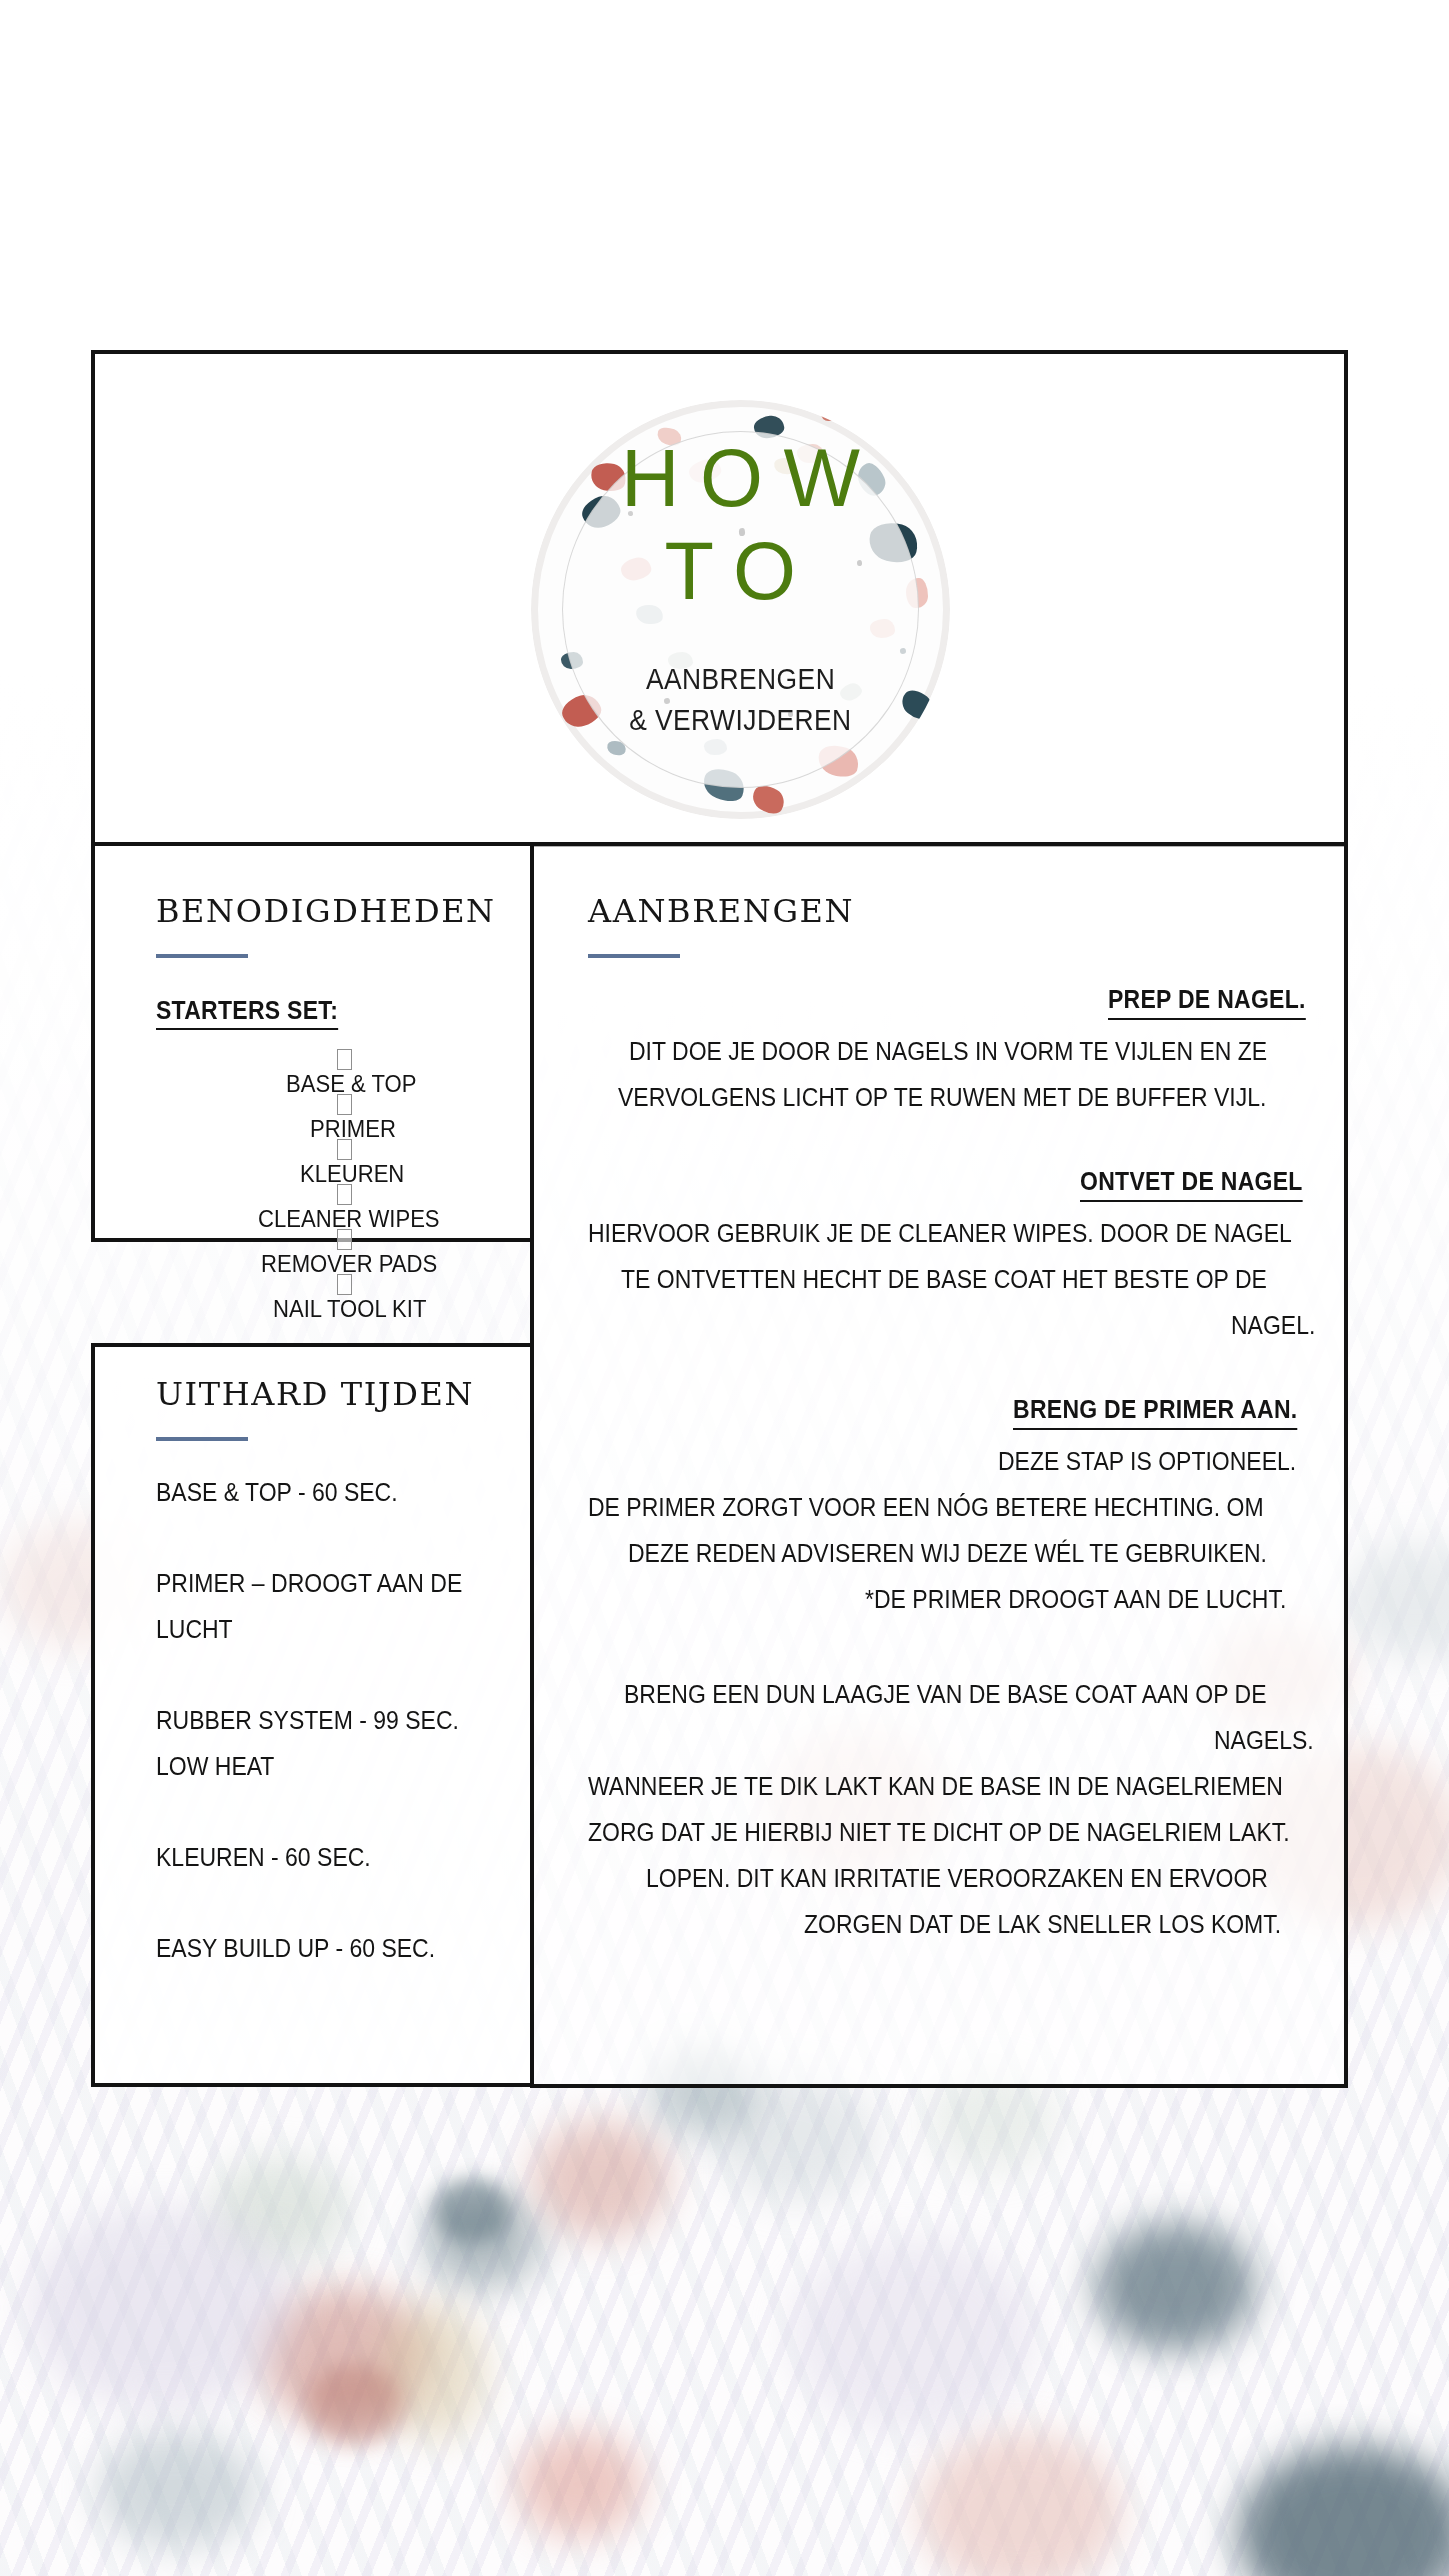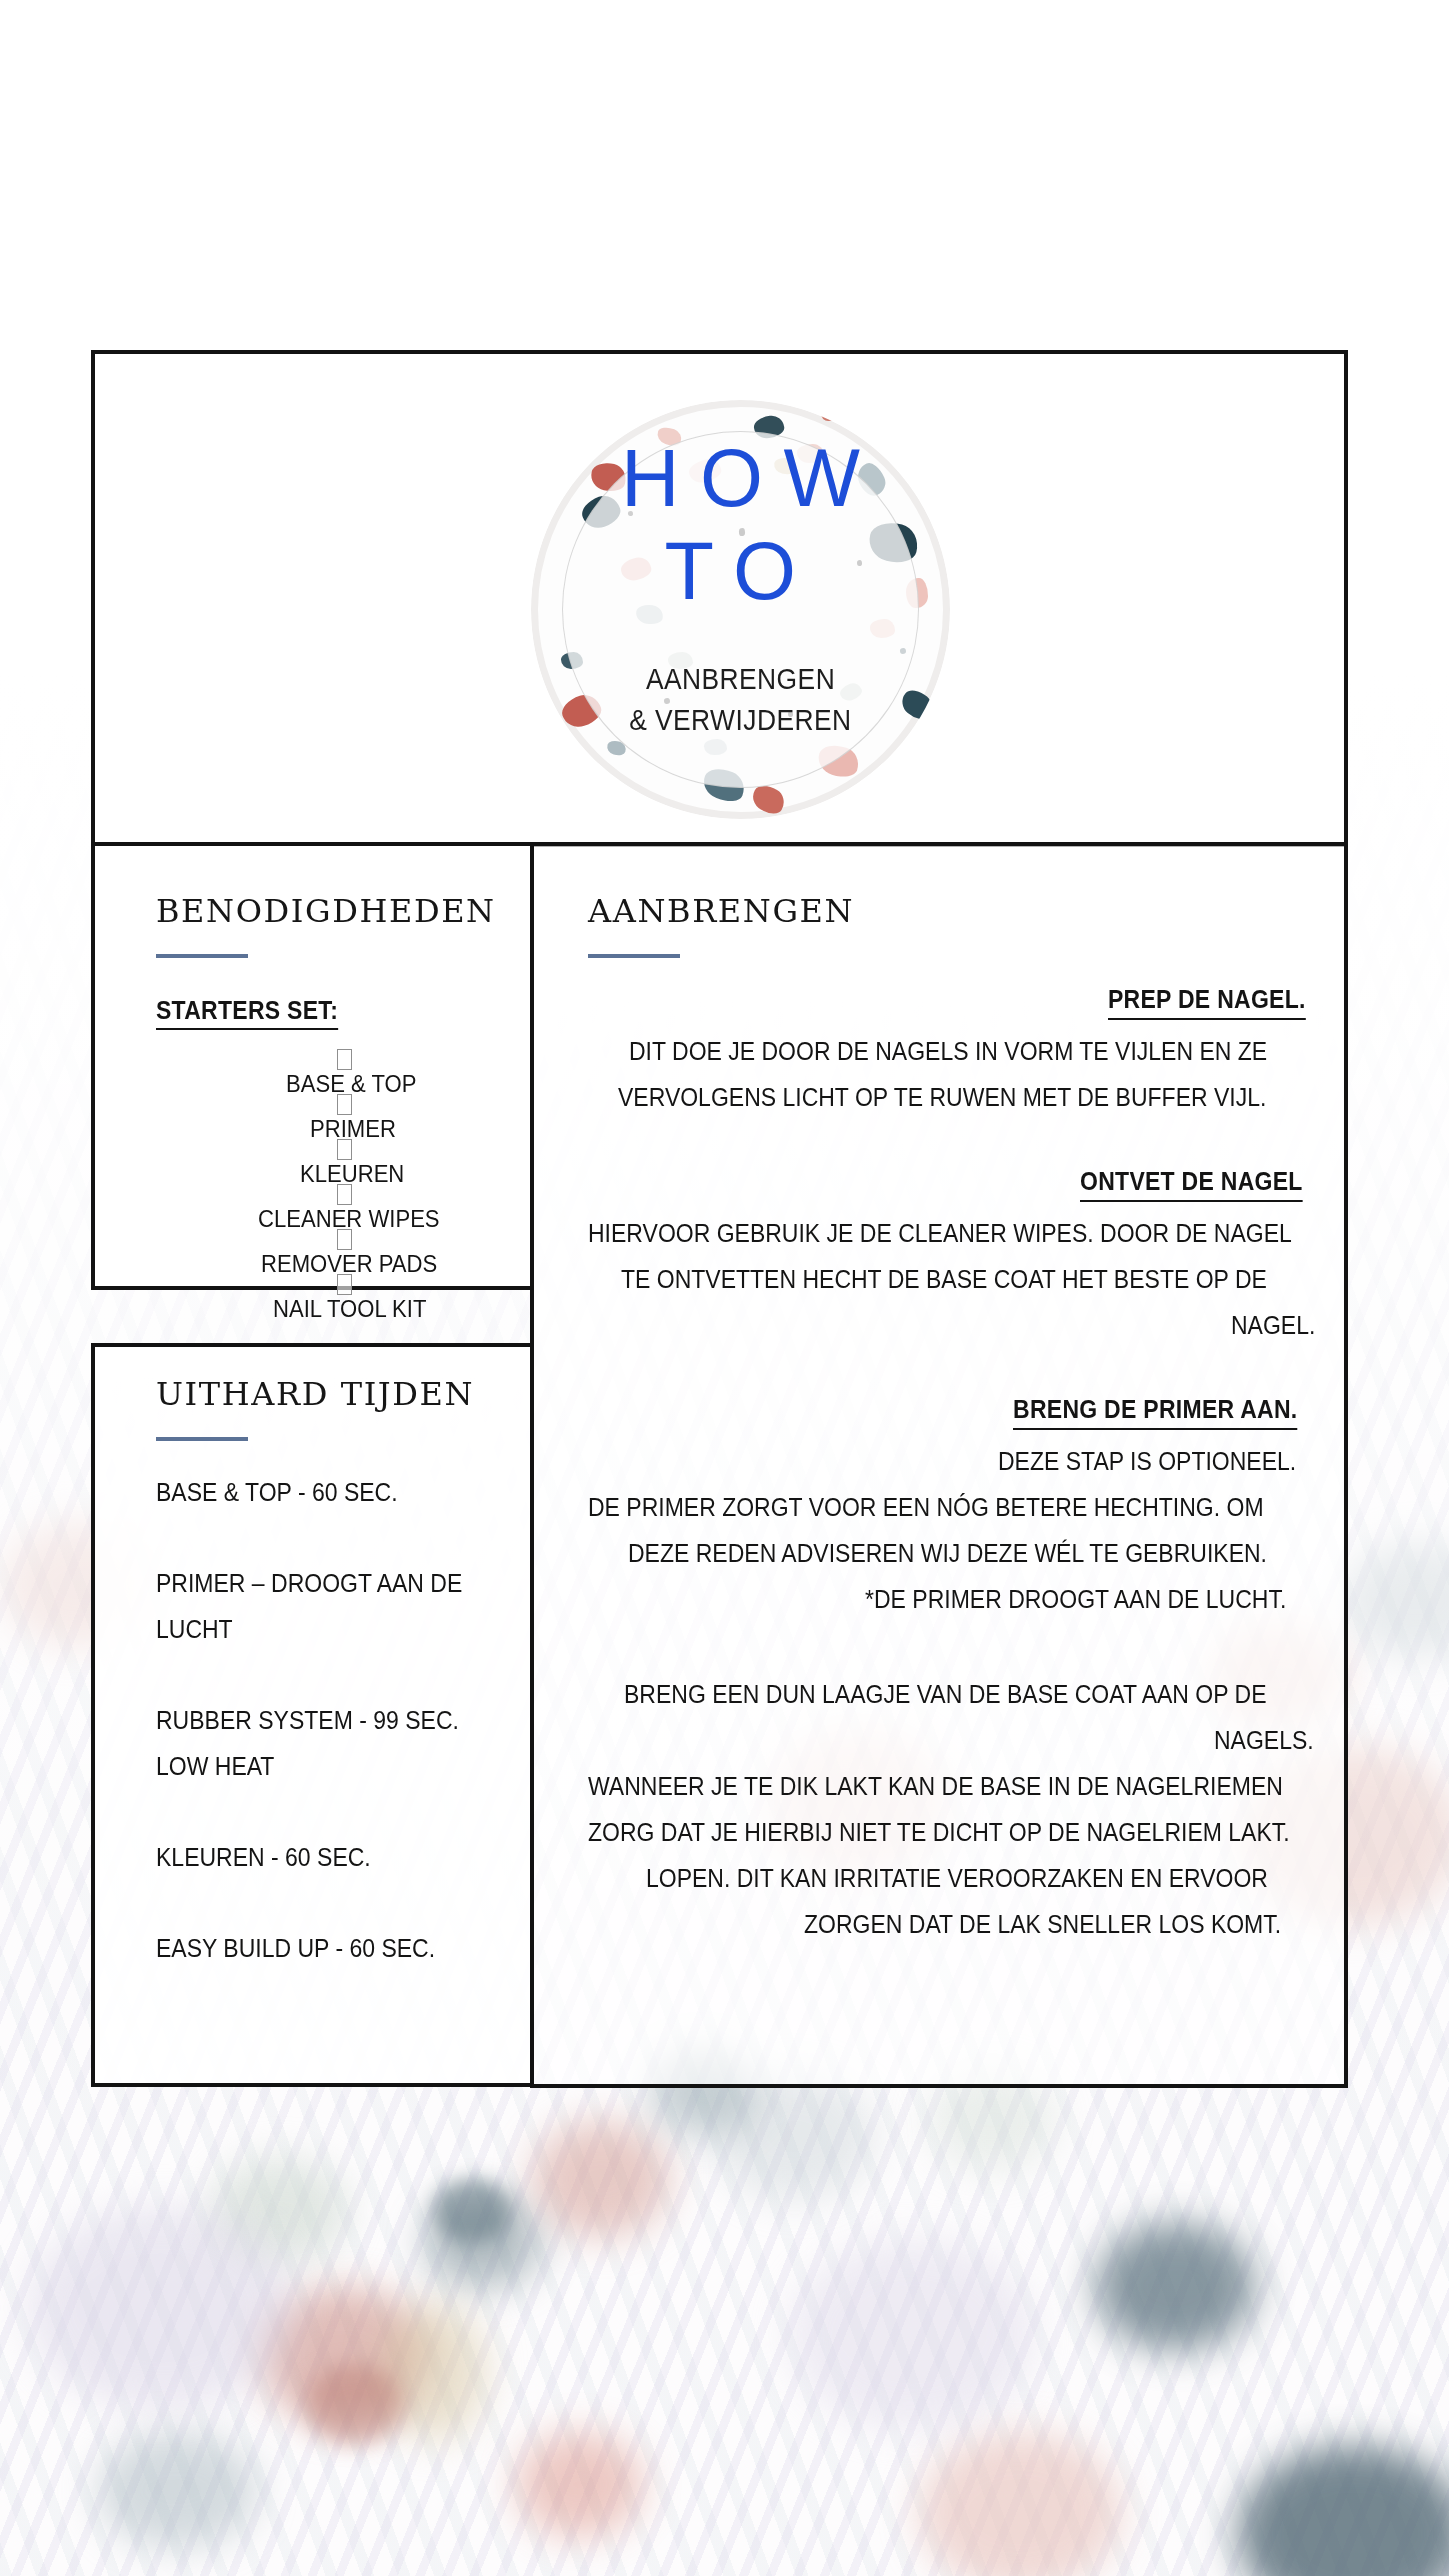--- a/index.html
+++ b/index.html
@@ -25,21 +25,21 @@
       rgba(255,255,255,0.93) 37%,
       rgba(255,255,255,0.72) 48%,
       rgba(255,255,255,0.46) 58%,
       rgba(255,255,255,0.22) 70%,
       rgba(255,255,255,0.06) 80%,
       rgba(255,255,255,0) 92%);
   }
   
   .box { position:absolute; border:4.8px solid #121212; }
   #top-box        { left:91px;  top:350px;  width:1257px; height:497px;  background:#ffffff; }
-  #benodigd-box   { left:91px;  top:842px; width:443px;  height:448px;  background:#ffffff; padding:49px 16px 0 61px; }
+  #benodigd-box   { left:91px;  top:842px; width:443px;  height:400px;  background:#ffffff; padding:49px 16px 0 61px; }
   #uithard-box    { left:91px;  top:1343px; width:443px;  height:744px; background:rgba(255,255,255,0.90); padding:31px 16px 0 61px; }
   #aanbrengen-box { left:530px;  top:842px; width:818px; height:1246px; background:rgba(255,255,255,0.68); padding:49px 21.5px 0 54px; }
   
   .serif-h { font-family:"DejaVu Serif","Liberation Serif",serif; font-size:32px; line-height:1;
              letter-spacing:1.6px; color:#161616; font-weight:400; }
   .accent-bar { width:92px; height:3.8px; background:#5b7296; margin-top:27px; }
   .bold-h { display:inline-block; font-size:25px; font-weight:700; line-height:1;
             border-bottom:2.7px solid #131313; padding-bottom:5.4px; letter-spacing:0.3px; }
   .cond { display:inline-block; transform:scaleX(0.92); transform-origin:0 50%; white-space:nowrap; }
   .line { font-size:25px; line-height:46px; white-space:nowrap; }
@@ -60,21 +60,21 @@
   
   #logo { position:absolute; left:436px; top:46px; width:419px; height:419px;
           border-radius:50%; background:#fdfdfd; overflow:hidden; }
   #logo .rim { position:absolute; inset:0; border-radius:50%; border:7.5px solid #efedec; }
   .chip { position:absolute; border-radius:58% 42% 55% 45% / 45% 60% 40% 55%; }
   #logo .inner-fade { position:absolute; inset:31px; border-radius:50%;
           background:rgba(253,253,253,0.78); border:1.1px solid rgba(185,185,185,0.55); }
   #logo .logo-text { position:absolute; inset:0; display:flex; flex-direction:column;
           align-items:center; justify-content:center; text-align:center; }
   .logo-title { font-size:81px; font-weight:300; letter-spacing:20.4px; text-indent:20.4px;
-                color:#1d4ed8; margin-top:-48px; margin-bottom:40px; }
+                color:#4d7c0f; margin-top:-48px; margin-bottom:40px; }
   .logo-sub { font-size:30px; line-height:41px; font-weight:400; letter-spacing:0.5px; color:#1d1d1d;
               transform:scaleX(0.88); transform-origin:50% 50%; white-space:nowrap; }
 </style>
 </head>
 <body>
 
 <div class="bg-layer strokes"></div>
 
 <div>
   <div class="blob" style="left:258px;top:2286px;width:172px;height:140px;background:#c9897f;opacity:.55;"></div>

